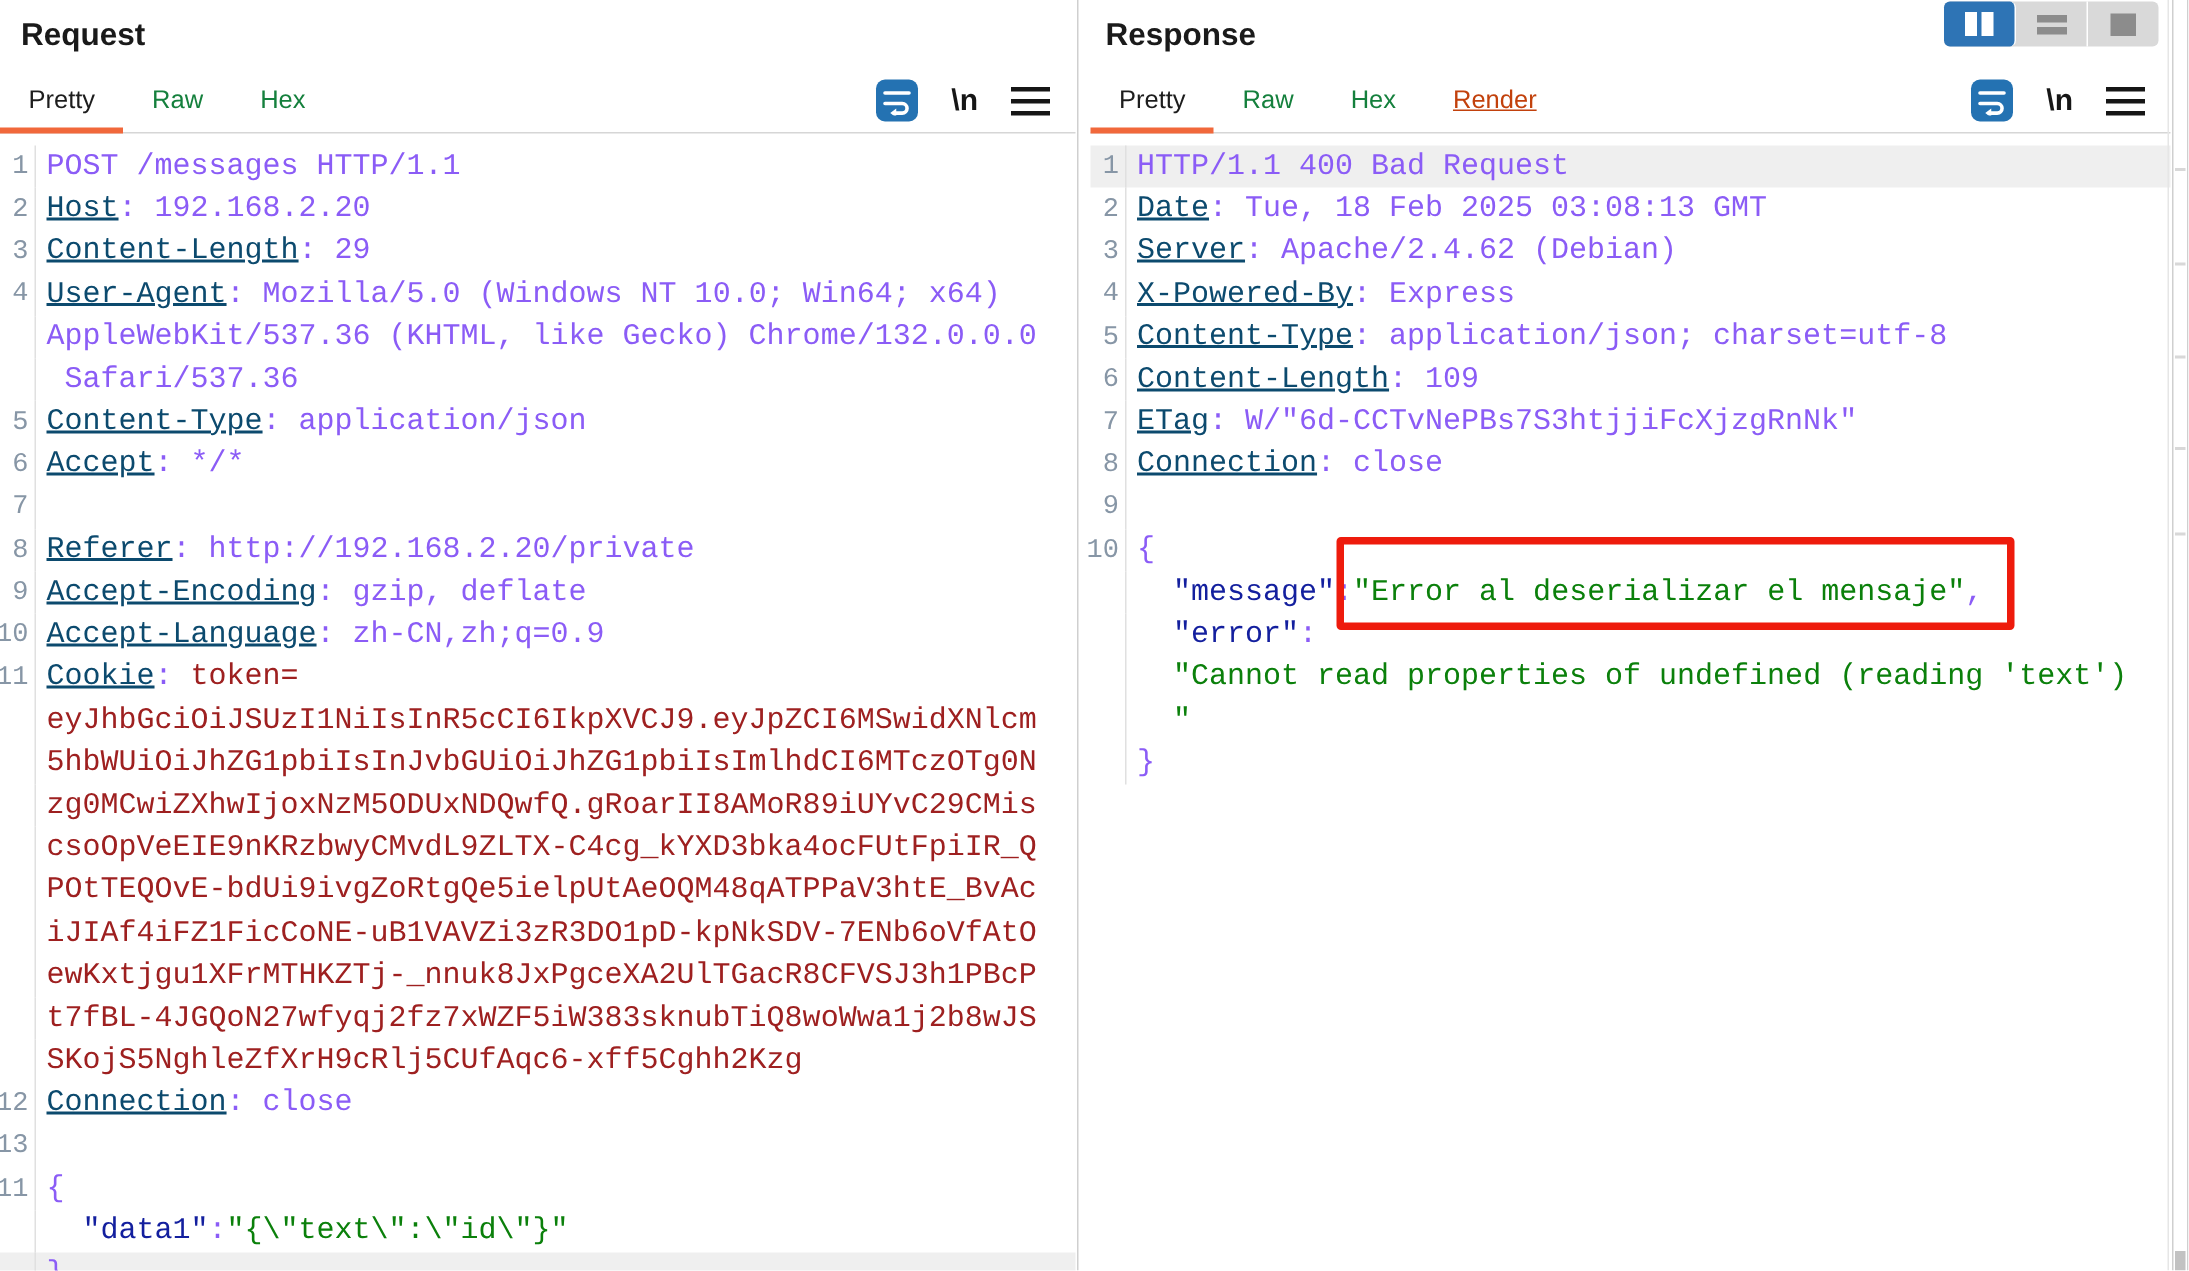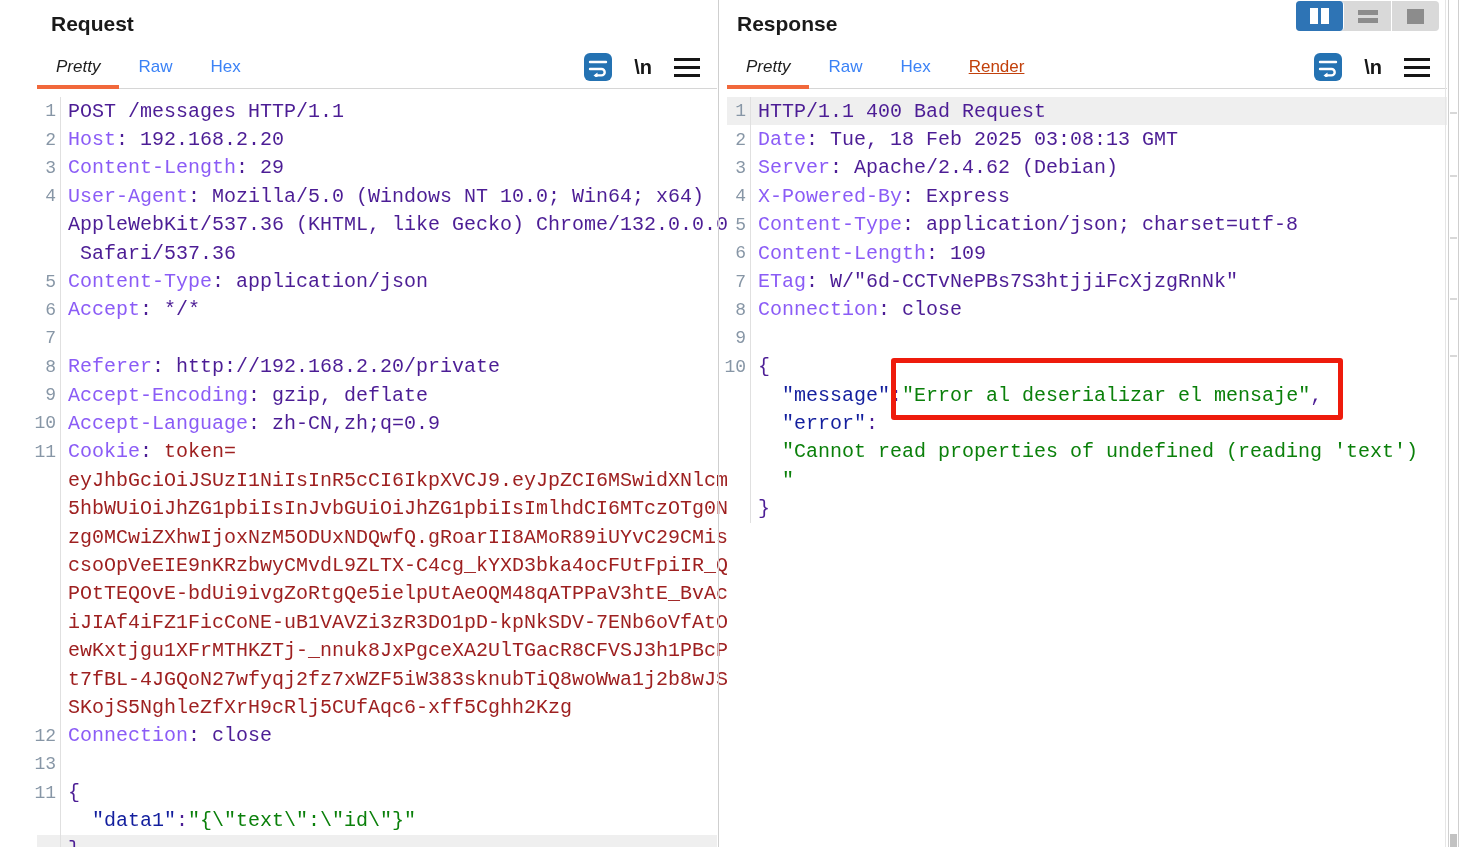--- a/index.html
+++ b/index.html
@@ -2,50 +2,50 @@
 <html><head>
 <meta charset="utf-8">
 <style>
   * { margin:0; padding:0; box-sizing:border-box; }
   html,body { width:1459px; height:847px; background:#ffffff; overflow:hidden;
               font-family:"Liberation Sans", sans-serif; }
   body { position:relative; }
 
   
   .panel { position:absolute; top:0; height:847px; background:#fff; }
-  .panel.left  { left:0;   width:717px;padding-left:37px; }
+  .panel.left  { left:0;   width:717px; }
   .panel.right { left:727px; width:720px; }
   .splitter { position:absolute; left:718px; top:0; width:1px; height:847px; background:#cfcfcf; }
 
   .panel-title { padding:12px 0 0 14px; font-size:21px; font-weight:bold; color:#1a1a1a; height:46px; }
   .panel.right .panel-title { padding-left:10px; }
 
   .tabbar { position:relative; height:43px; border-bottom:1px solid #d6d6d6; display:flex; align-items:center; }
   .tab { position:relative; height:100%; display:flex; align-items:center; padding:0 19px;
-         font-size:17px; color:#3b82f6; cursor:default; }
-  .tab.active { color:#1d1d1d;font-style:italic; }
+         font-size:17px; color:#15803d; cursor:default; }
+  .tab.active { color:#1d1d1d; }
   .tab.active::after { content:""; position:absolute; left:0; right:0; bottom:-1px; height:4px; background:#f1683b; }
   .tab.disabled { color:#c2410c;text-decoration:underline; }
 
   .toolbar-icons { position:absolute; right:17px; top:0; height:100%; display:flex; align-items:center; gap:22px; }
   .wrap-btn { width:28px; height:28px; background:#2472b2; border-radius:6px; display:flex; align-items:center; justify-content:center; }
   .nl-label { font-size:20px; font-weight:bold; color:#161616; letter-spacing:0; }
   .ham { display:flex; flex-direction:column; gap:5px; width:26px; }
   .ham i { display:block; height:3px; background:#161616; }
 
   
   .editor { position:relative; padding-top:8px;
             font-family:"Liberation Mono","DejaVu Sans Mono",monospace; font-size:20px; }
   .code-line { display:flex; height:28.4px; align-items:center; white-space:pre; }
   .code-line.hl { background:#efefef; }
   .ln { flex:none; width:24px; padding-right:4px; text-align:right; color:#8796a6; font-size:18px;
         border-right:1px solid #e0e0e0; height:100%; display:flex; align-items:center; justify-content:flex-end; }
   .code { padding-left:7px; color:#111; }
-  .s-t { color:#4c1d95;margin-top:16px; }
-  .s-h { color:#8b5cf6; }
+  .s-t { color:#8b5cf6;margin-top:16px; }
+  .s-h { color:#0c4a6e;text-decoration:underline; }
   .s-k { color:#131f9e; }
   .s-r { color:#9e2020; }
   .s-g { color:#0b800b; }
 
   
   .annotation-box { position:absolute; left:891px; top:358px; width:452px; height:62px;
                     border:5px solid #ee1b0c; border-radius:3px; z-index:5; pointer-events:none; }
 
   
   .view-switcher { position:absolute; left:1296px; top:1px; width:143px; height:30px;

